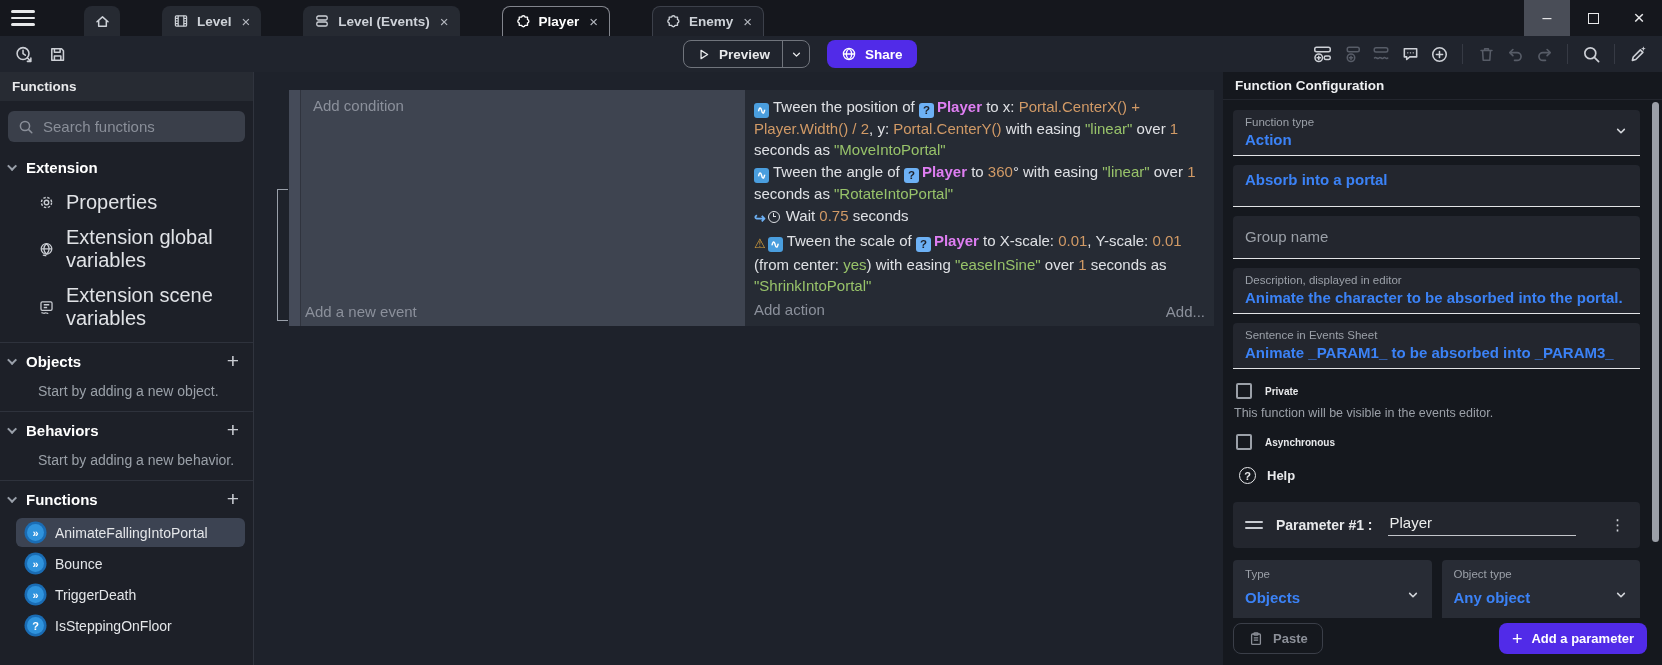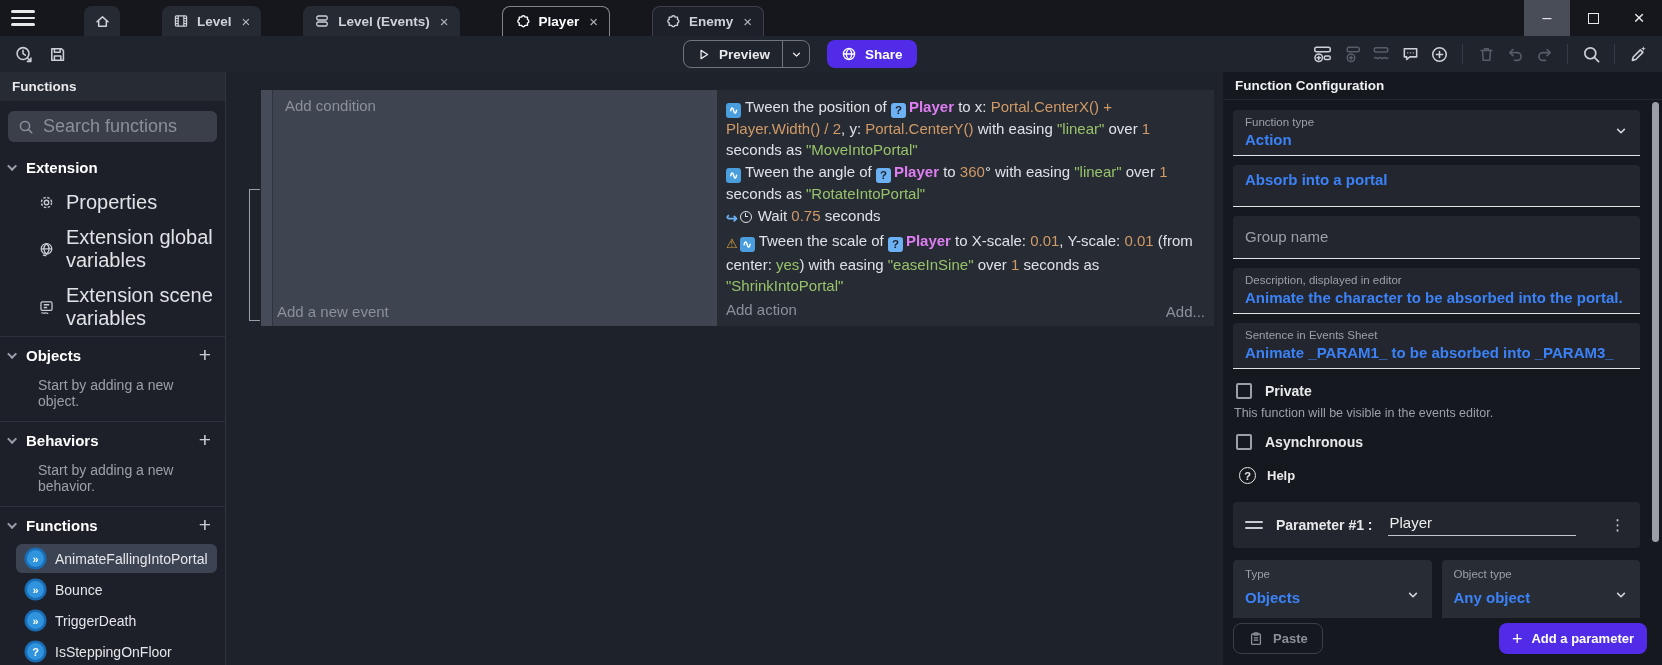--- a/index.html
+++ b/index.html
@@ -35,25 +35,25 @@
   .bp-chev { width:26px; display:flex; align-items:center; justify-content:center; }
   .btn-share { height:28px; display:flex; align-items:center; gap:8px; padding:0 14px; margin-left:17px;
                background:#512be8; border-radius:8px; color:#fff; font-size:13.5px; font-weight:700; cursor:pointer; }
   .tb-right { margin-left:auto; display:flex; align-items:center; gap:7px; padding-right:13px; }
   .tb-sep { width:1px; height:20px; background:#363a44; margin:0 5px; }
 
   
   .content { flex:1; display:flex; min-height:0; }
 
   
-  .sidebar { width:226px; flex:none; background:#1d2028; border-right:1px solid #30343e; display:flex; flex-direction:column; overflow:hidden; }
+  .sidebar { width:254px; flex:none; background:#1d2028; border-right:1px solid #30343e; display:flex; flex-direction:column; overflow:hidden; }
   .sb-header { height:29px; flex:none; background:#272b33; display:flex; align-items:center; padding:0 12px;
                font-size:13.5px; font-weight:700; color:#e8e9eb; }
   .sb-search { margin:10px 8px 8px; height:31px; flex:none; background:#3a3f4a; border-radius:6px; display:flex; align-items:center; padding:0 10px; gap:9px; }
-  .sb-search input { flex:1; background:transparent; border:none; outline:none; color:#0ea5e9; font-size:18px; font-family:inherit; }
+  .sb-search input { flex:1; background:transparent; border:none; outline:none; color:#0ea5e9; font-size:15px; font-family:inherit; }
   .sb-search input::placeholder { color:#8a8f99; }
   .sb-section-h { display:flex; align-items:center; padding:9px 14px 9px 10px; color:#fff; font-weight:700; font-size:15px; gap:9px; cursor:pointer; }
   .chev { width:7px; height:7px; border-left:2px solid #9aa0aa; border-bottom:2px solid #9aa0aa; transform:rotate(-45deg) translateY(-2px); flex:none; }
   .sb-add { margin-left:auto; color:#c9ccd2; font-size:21px; font-weight:400; line-height:18px; cursor:pointer; }
   .sb-item { display:flex; align-items:center; gap:11px; padding:6px 10px 6px 38px; color:#e0e2e6; font-size:20px; cursor:pointer; }
   .sb-item svg { color:#c9ccd2; flex:none; }
   .sb-empty { padding:4px 12px 12px 38px; color:#9aa0a8; font-size:14px; }
   .sb-divider { height:1px; background:#2e323c; flex:none; }
   .fn-item { display:flex; align-items:center; gap:11px; padding:6px 8px; margin:1px 8px 1px 16px; font-size:14px; color:#e4e6e9; border-radius:6px; cursor:pointer; }
   .fn-item.selected { background:#3c4352; }
@@ -94,21 +94,21 @@
   .panel-header { flex:none; height:28px; display:flex; align-items:center; padding:0 12px; font-size:13.5px; font-weight:700;
                   color:#eef0f2; border-bottom:1px solid #23262e; }
   .panel-scroll { flex:1; overflow:hidden; padding:10px 22px 0 10px; }
   .field { background:#23262e; border-radius:4px 4px 0 0; border-bottom:1px solid #e2e3e6; padding:6px 12px 7px; margin-bottom:9px; position:relative; min-height:42px; }
   .flabel { font-size:11.5px; color:#9ba0a8; margin-bottom:3px; }
   .fvalue { font-size:15px; font-weight:700; color:#3b82f6; }
   .fplaceholder { font-size:15px; color:#9ba0a8; padding:6px 0; }
   .fchev { position:absolute; right:12px; top:14px; color:#d2d5da; }
   .cb-row { display:flex; align-items:center; gap:13px; margin:14px 0 0 3px; cursor:pointer; }
   .cbox { width:16px; height:16px; border:2px solid #9ba0a8; border-radius:2px; flex:none; }
-  .cb-label { font-size:14px; font-weight:700; color:#e8e9eb; }
+  .cb-label { font-size:10px; font-weight:700; color:#e8e9eb; }
   .help-text { font-size:12.5px; color:#9ba0a8; margin:7px 0 0 1px; }
   .help-row { display:flex; align-items:center; gap:11px; margin:17px 0 0 6px; cursor:pointer; }
   .help-q { width:17px; height:17px; border:1.5px solid #e8e9eb; border-radius:50%; display:flex; align-items:center; justify-content:center;
             font-size:11px; font-weight:700; color:#e8e9eb; flex:none; }
   .help-label { font-size:13px; font-weight:700; color:#e8e9eb; }
   .param-card { margin-top:18px; background:#23262e; border-radius:4px; padding:12px; display:flex; align-items:center; gap:13px; height:46px; }
   .drag { display:flex; flex-direction:column; gap:4px; width:18px; flex:none; cursor:grab; }
   .drag i { height:2px; background:#c9ccd2; border-radius:2px; }
   .param-title { font-size:14px; font-weight:700; color:#e8e9eb; white-space:nowrap; }
   .param-input { flex:1; margin:0 18px 0 2px; border:none; outline:none; background:transparent; border-bottom:1px solid #c3c5ca;

